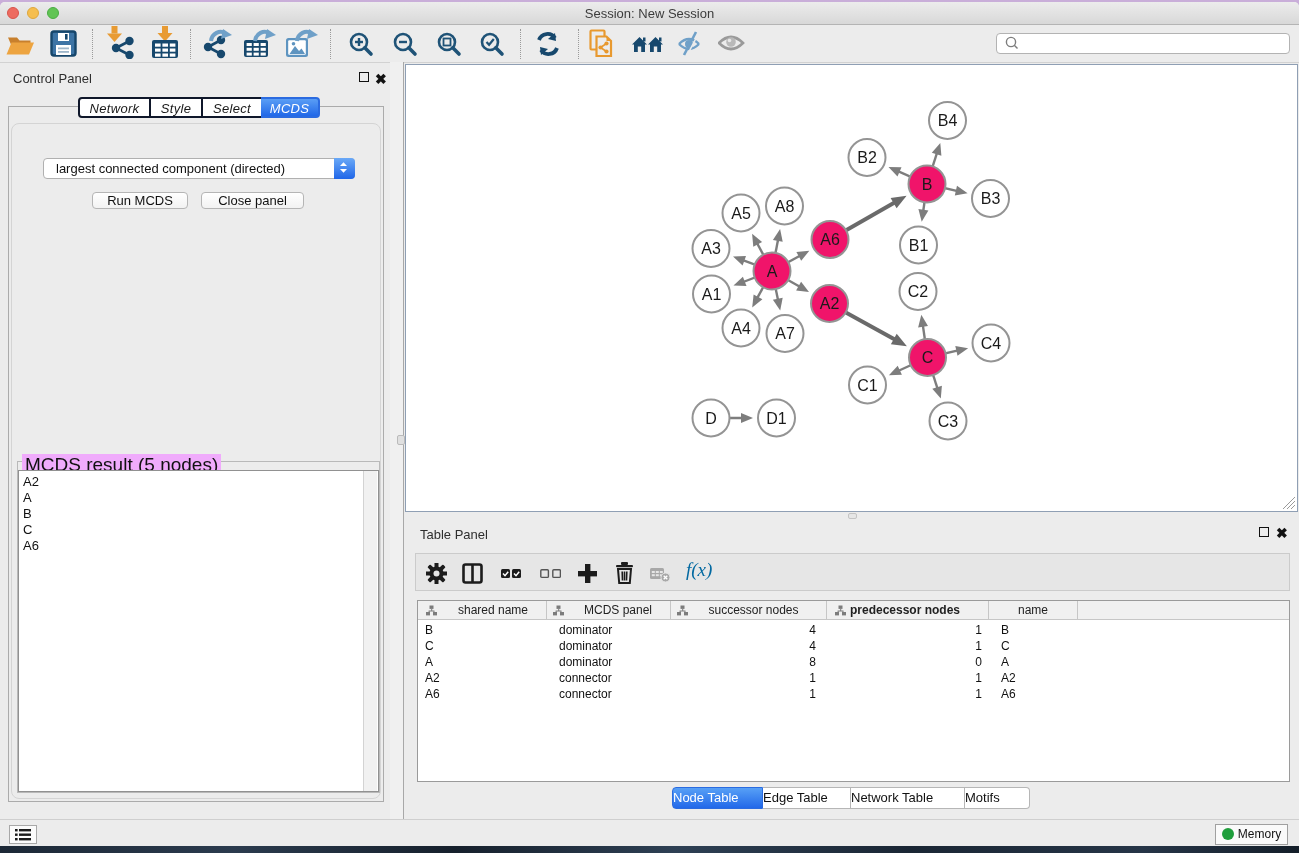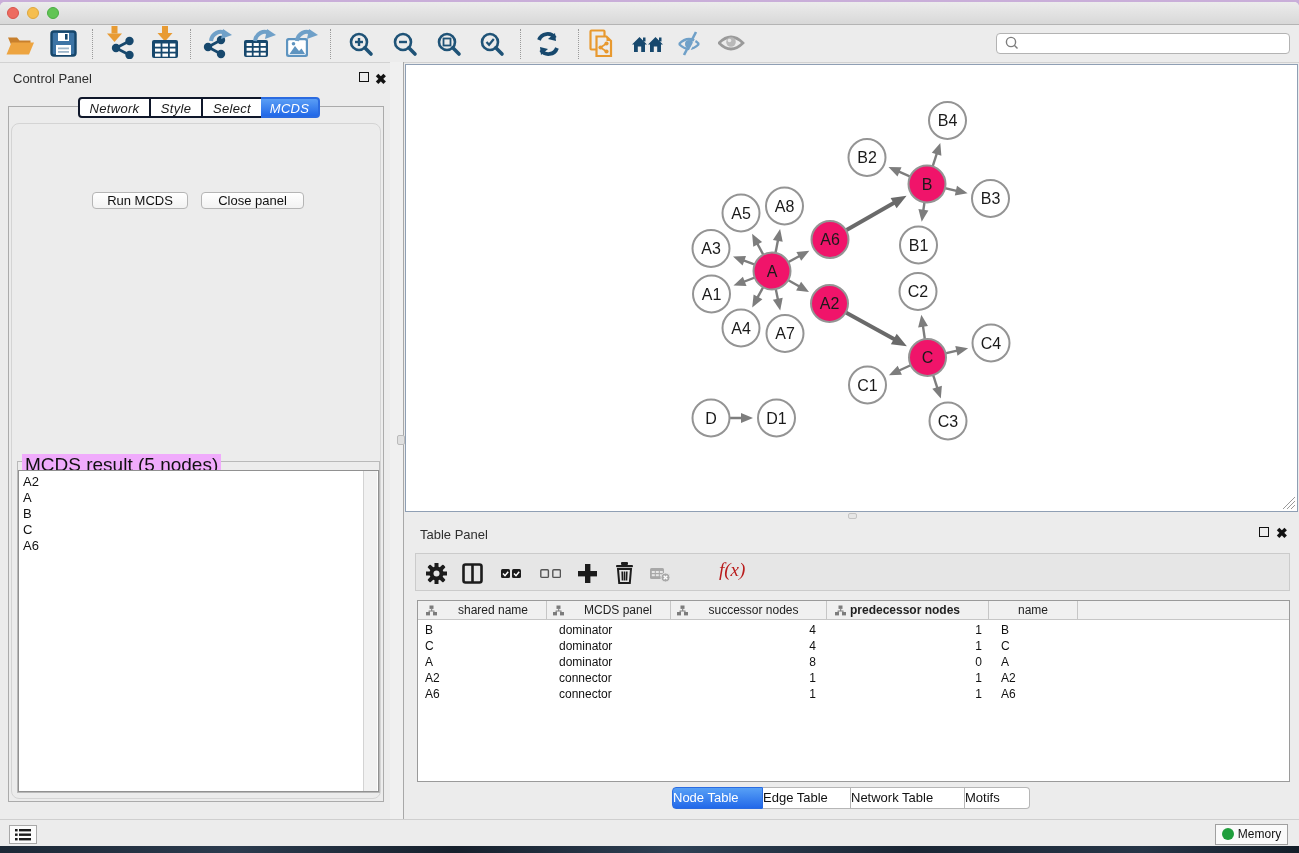--- a/index.html
+++ b/index.html
@@ -55,20 +55,21 @@
 #bottomstrip { position:absolute; left:0; top:846px; width:1299px; height:7px; background:linear-gradient(90deg,#1c2836,#2b3b4e 18%,#16202c 35%,#2e4054 52%,#1a2634 70%,#263547 88%,#141e29); }
 svg { display:block; }
 </style>
 </head>
 <body>
 <div id="app">
   <div id="titlebar">
     <div class="tl" style="left:7px;background:#ed6b60;border:1px solid #d8544b;"></div>
     <div class="tl" style="left:27px;background:#f5be4f;border:1px solid #dfa73c;"></div>
     <div class="tl" style="left:47px;background:#61c454;border:1px solid #4aad43;"></div>
+    <div id="title">Session: New Session</div>
   </div>
   <div id="toolbar">
     <svg class="ticon" style="left:6px;top:5px;" width="28" height="28" viewBox="0 0 28 28">
         <path d="M2 7.5 h9 l2.5 3 h11 v4 H5 Z" fill="#c8802d"></path>
         <path d="M0.5 24.5 L5.5 12.5 H28 L23 24.5 Z" fill="#eda440"></path>
       </svg>
     <svg class="ticon" style="left:50px;top:5px;" width="27" height="27" viewBox="0 0 27 27">
         <rect x="1.5" y="1.5" width="24" height="24" rx="2.5" fill="#3d74a5" stroke="#16466b" stroke-width="2.4"></rect>
         <rect x="8" y="3" width="11" height="8" fill="#fff"></rect>
         <rect x="15" y="4" width="2.6" height="5.6" fill="#16466b"></rect>
@@ -220,20 +221,28 @@
 
   <div id="cp-title">Control Panel</div>
   <div class="wicon" style="left:359px;top:70px;width:10px;height:10px;border:1.5px solid #111;"></div>
   <div class="wicon" style="left:375px;top:69px;font-weight:bold;font-size:14px;">✖</div>
   <div id="cp-box"></div>
   <div id="cp-inner"></div>
   <div class="tab" style="left:78px;width:73px;border-radius:4px 0 0 4px;">Network</div>
   <div class="tab" style="left:151px;width:52px;border-left:none;">Style</div>
   <div class="tab" style="left:203px;width:60px;border-left:none;">Select</div>
   <div class="tab tabsel" style="left:261px;width:59px;border-left:none;border-radius:0 4px 4px 0;">MCDS</div>
+  <div id="combo">largest connected component (directed)
+    <div id="combo-btn">
+        <svg width="19" height="19" viewBox="0 0 19 19">
+          <path d="M6 8 L9.5 4.2 L13 8 Z" fill="#fff"></path>
+          <path d="M6 11 L9.5 14.8 L13 11 Z" fill="#fff"></path>
+        </svg>
+      </div>
+  </div>
   <div class="btn" style="left:92px;width:96px;">Run MCDS</div>
   <div class="btn" style="left:201px;width:103px;">Close panel</div>
   <div id="grp-line"></div>
   <div id="grp-label">MCDS result (5 nodes)</div>
   <div id="mcds-list">
     <div class="li" style="margin-top:3px;">A2</div>
       <div class="li">A</div>
       <div class="li">B</div>
       <div class="li">C</div>
       <div class="li">A6</div>
@@ -384,21 +393,21 @@
         <rect x="0" y="3" width="14" height="11" rx="1.5" fill="#a8a8a8"></rect>
         <rect x="1.8" y="6.0" width="3" height="2" fill="#e6e6e6"></rect>
         <rect x="1.8" y="9.2" width="3" height="2" fill="#e6e6e6"></rect>
         <rect x="5.8" y="6.0" width="3" height="2" fill="#e6e6e6"></rect>
         <rect x="5.8" y="9.2" width="3" height="2" fill="#e6e6e6"></rect>
         <rect x="9.8" y="6.0" width="3" height="2" fill="#e6e6e6"></rect>
         <rect x="9.8" y="9.2" width="3" height="2" fill="#e6e6e6"></rect>
         <circle cx="15.5" cy="12.5" r="4.5" fill="#a8a8a8" stroke="#e6e6e6" stroke-width="1"></circle>
         <path d="M13.7 10.7 l3.6 3.6 M17.3 10.7 l-3.6 3.6" stroke="#fff" stroke-width="1.3"></path>
       </svg>
-    <div style="position:absolute;left:270px;top:5px;font-family:'Liberation Serif',serif;font-style:italic;font-size:19px;color:#b91c1c;margin-left:33px;">f(x)</div>
+    <div style="position:absolute;left:270px;top:5px;font-family:'Liberation Serif',serif;font-style:italic;font-size:19px;color:#0369a1;">f(x)</div>
   </div>
   <div id="tbl">
     <div id="tbl-head">
 
 <div class="hc" style="left:0;width:129px;">​</div>
 <div class="hc" style="left:129px;width:124px;">​</div>
 <div class="hc" style="left:253px;width:156px;">​</div>
 <div class="hc" style="left:409px;width:162px;">​</div>
 <div class="hc" style="left:571px;width:89px;border-right:1px solid #c6c6c6;">name</div>
 <span style="position:absolute;left:8px;top:4px;">

